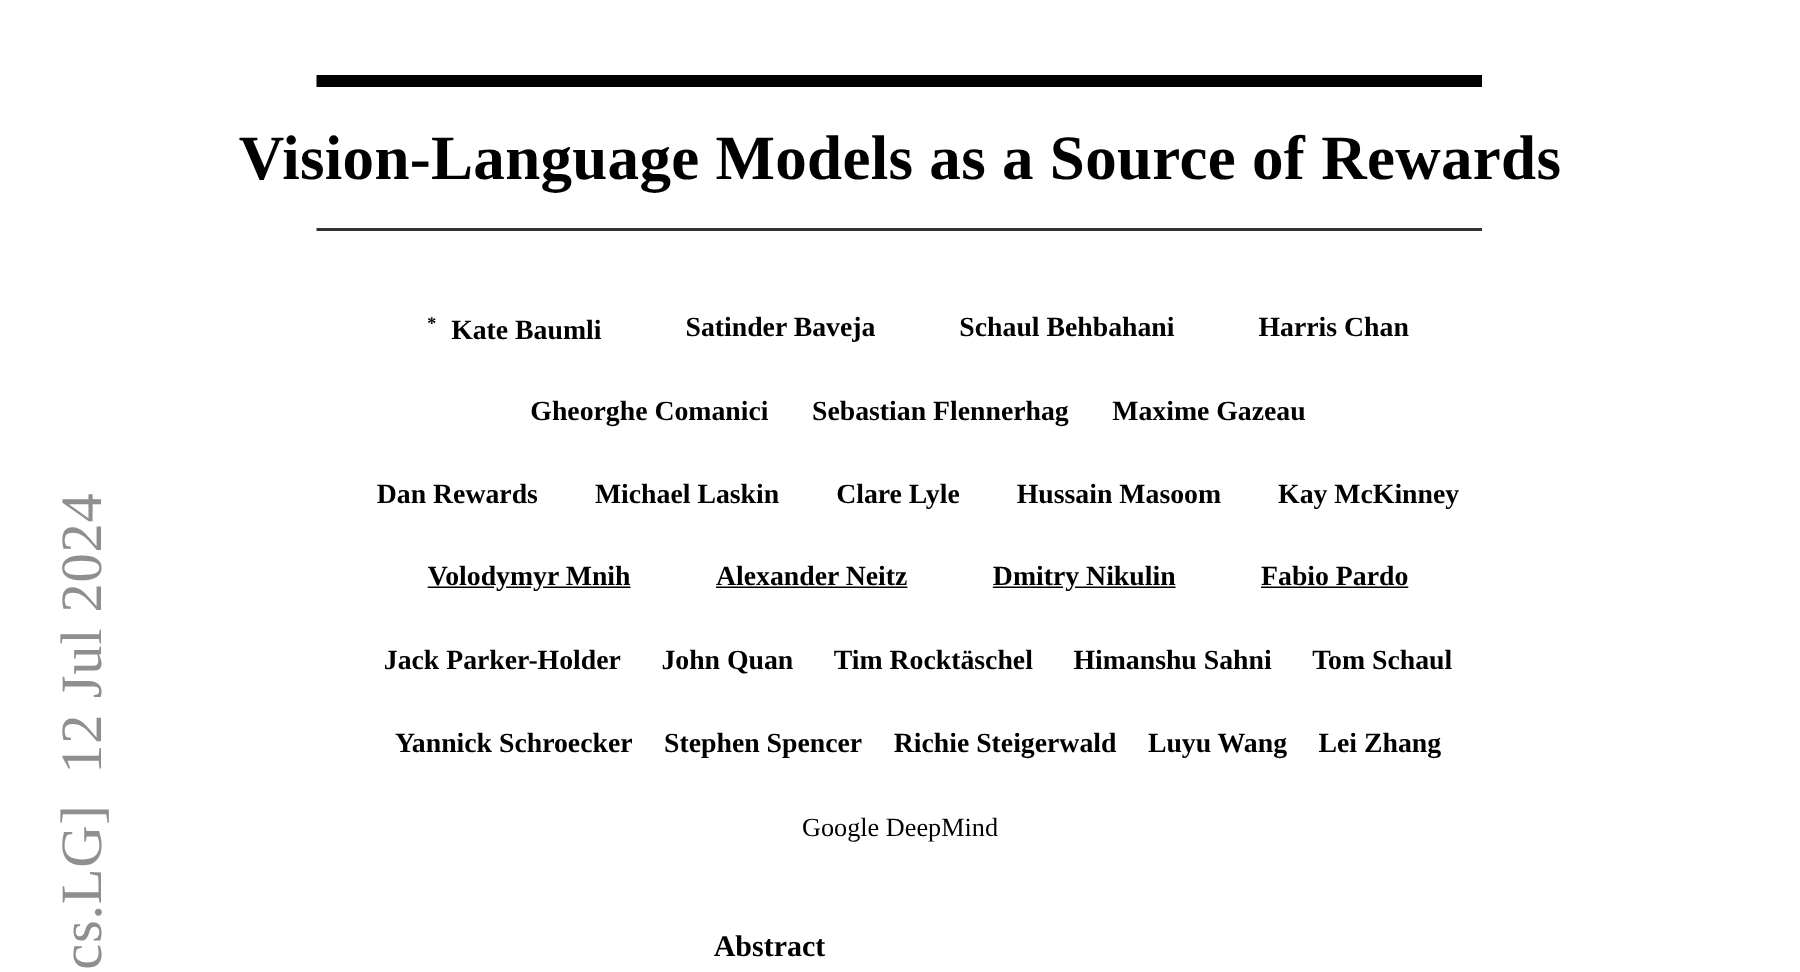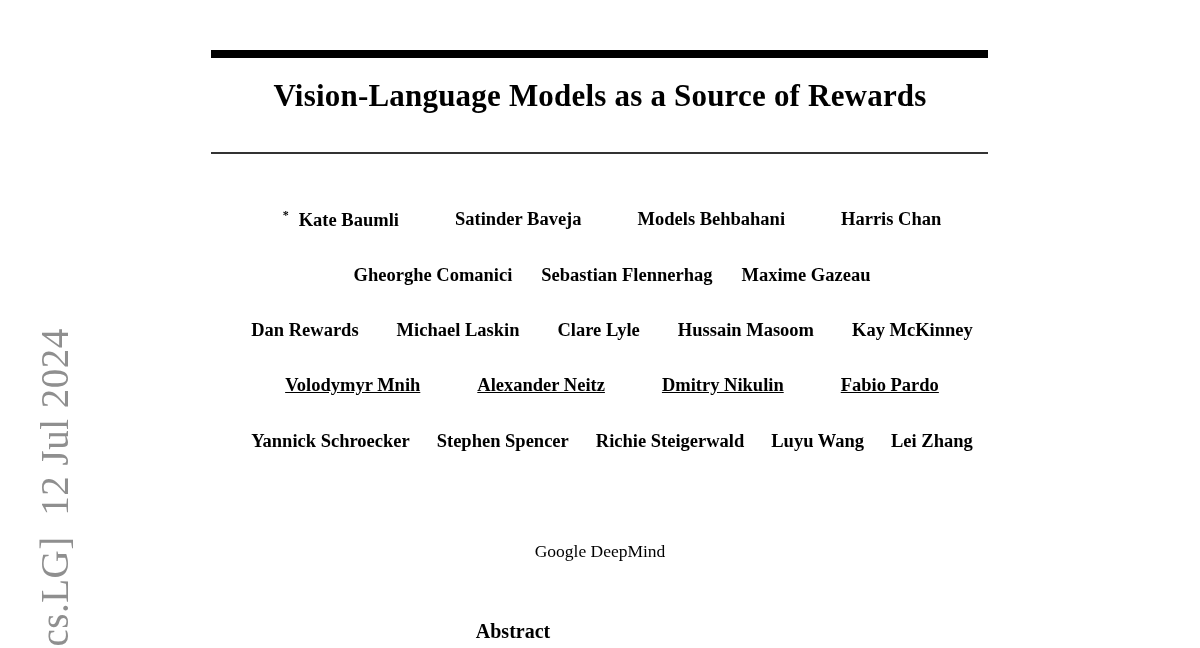--- a/index.html
+++ b/index.html
@@ -39,24 +39,24 @@
     background:var(--rule-black);
   }
   .rule-thin{
     position:absolute;
     left:211px;top:152px;
     width:777px;height:2px;
     background:var(--thin-rule);
   }
   .title{
     position:absolute;
-    left:0;top:78px;
+    left:0;top:88px;
     width:1200px;
     text-align:center;
-    font-size:31px;
+    font-size:42px;
     line-height:36px;
     font-weight:bold;
     letter-spacing:0.2px;
   }
   .author-block{
     position:absolute;
     left:112px;top:192px;
     width:1000px;
   }
   .author-row{
@@ -108,21 +108,21 @@
   <div class="rule-thick"></div>
 
   <h1 class="title">Vision-Language Models as a Source of Rewards</h1>
 
   <div class="rule-thin"></div>
 
   <div class="author-block">
       <div class="author-row">
         <span class="author-name"><sup class="author-note">*</sup>Kate Baumli</span>
         <span class="author-name">Satinder Baveja</span>
-        <span class="author-name">Models Behbahani</span>
+        <span class="author-name">Schaul Behbahani</span>
         <span class="author-name">Harris Chan</span>
       </div>
       <div class="author-row">
         <span class="author-name">Gheorghe Comanici</span>
         <span class="author-name">Sebastian Flennerhag</span>
         <span class="author-name">Maxime Gazeau</span>
       </div>
       <div class="author-row">
         <span class="author-name">Dan Rewards</span>
         <span class="author-name">Michael Laskin</span>
@@ -130,20 +130,27 @@
         <span class="author-name">Hussain Masoom</span>
         <span class="author-name">Kay McKinney</span>
       </div>
       <div class="author-row">
         <span class="author-name">Volodymyr Mnih</span>
         <span class="author-name">Alexander Neitz</span>
         <span class="author-name">Dmitry Nikulin</span>
         <span class="author-name">Fabio Pardo</span>
       </div>
       <div class="author-row">
+        <span class="author-name">Jack Parker-Holder</span>
+        <span class="author-name">John Quan</span>
+        <span class="author-name">Tim Rocktäschel</span>
+        <span class="author-name">Himanshu Sahni</span>
+        <span class="author-name">Tom Schaul</span>
+      </div>
+      <div class="author-row">
         <span class="author-name">Yannick Schroecker</span>
         <span class="author-name">Stephen Spencer</span>
         <span class="author-name">Richie Steigerwald</span>
         <span class="author-name">Luyu Wang</span>
         <span class="author-name">Lei Zhang</span>
       </div>
     </div>
 
   <div class="affiliation">Google DeepMind</div>
 

